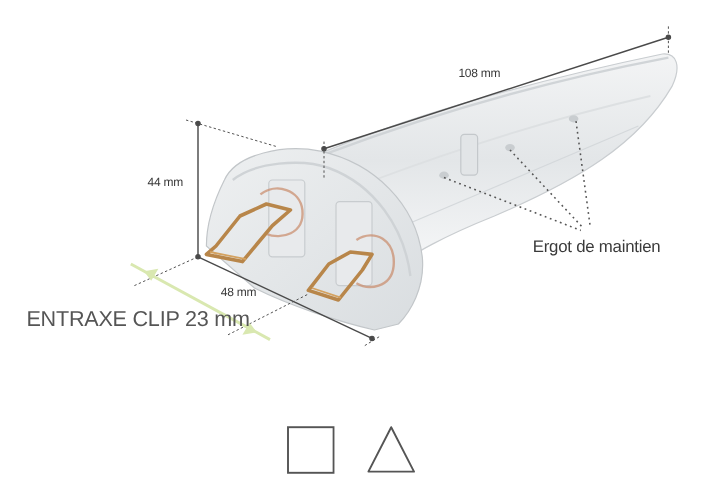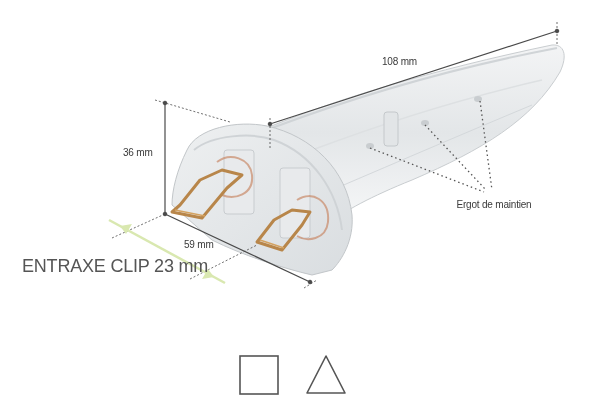--- a/index.html
+++ b/index.html
@@ -2,21 +2,21 @@
 <html><head>
 <meta charset="utf-8">
 <style>
   html, body { margin: 0; padding: 0; background: #ffffff; }
   body { width: 600px; height: 410px; position: relative; overflow: hidden;
          font-family: "Liberation Sans", "DejaVu Sans", sans-serif; }
   .stage { position: absolute; left: 12px; top: 0; width: 600px; height: 410px; }
   .lbl { position: absolute; color: #3a3a3a; white-space: nowrap; letter-spacing: -0.2px; }
   .lbl-sm { font-size: 10px; }
   .lbl-lg { font-size: 18px; color: #555555; }
-  .lbl-callout { font-size: 10px; text-align: center; line-height: 12px; color: #3a3a3a; }
+  .lbl-callout { font-size: 14px; text-align: center; line-height: 12px; color: #3a3a3a; }
   .shape-btn { position: absolute; top: 355px; width: 40px; height: 40px; cursor: pointer; background: transparent; border: none; padding: 0; }
   .shape-btn svg { display: block; }
 </style>
 </head>
 <body>
 
 <div class="stage">
   <svg width="600" height="410" viewBox="0 0 600 410" style="position:absolute;left:0;top:0">
     <defs>
       <linearGradient id="bodyGrad" x1="0" y1="0" x2="0" y2="1">
@@ -87,22 +87,22 @@
     </g>
 
     <g stroke="#555555" stroke-width="1.3" stroke-dasharray="1.5,3" fill="none">
       <line x1="358" y1="148" x2="472" y2="192"></line>
       <line x1="413" y1="125" x2="474" y2="190"></line>
       <line x1="468" y1="101" x2="480" y2="190"></line>
     </g>
   </svg>
 
   <span class="lbl lbl-sm" style="left:370px;top:56px">108 mm</span>
-  <span class="lbl lbl-sm" style="left:111px;top:147px">36 mm</span>
-  <span class="lbl lbl-sm" style="left:172px;top:239px">59 mm</span>
+  <span class="lbl lbl-sm" style="left:111px;top:147px">44 mm</span>
+  <span class="lbl lbl-sm" style="left:172px;top:239px">48 mm</span>
   <span class="lbl lbl-lg" style="left:10px;top:256px">ENTRAXE CLIP 23 mm</span>
 
   <div class="lbl lbl-callout" style="left:432px;top:199px;width:100px">
     <div>Ergot de maintien</div>
   </div>
 
   <button class="shape-btn" style="left:227px" title="Carré">
     <svg width="40" height="40" viewBox="0 0 40 40">
       <rect x="1" y="1" width="38" height="38" fill="none" stroke="#555555" stroke-width="1.6"></rect>
     </svg>

